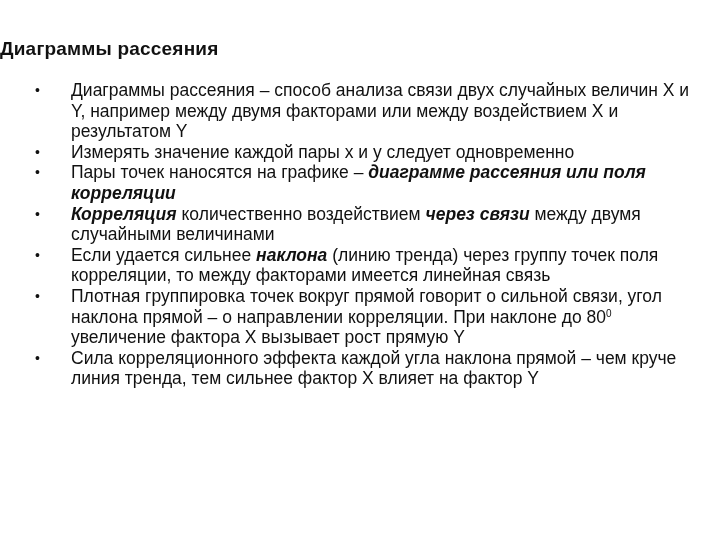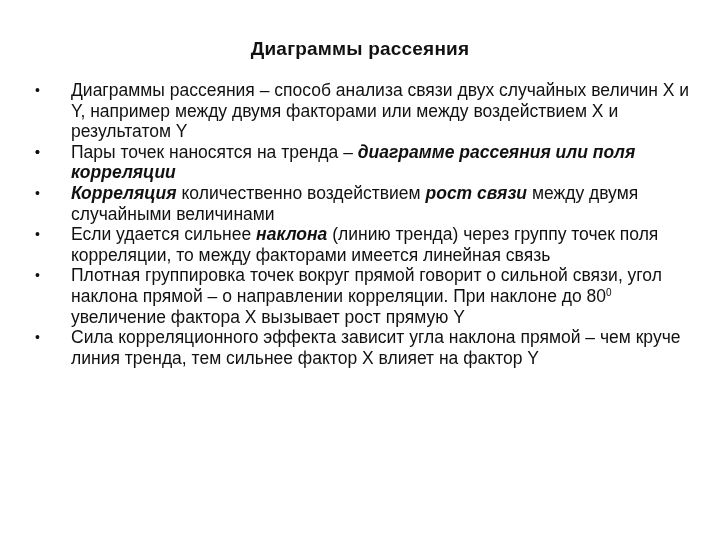--- a/index.html
+++ b/index.html
@@ -3,21 +3,21 @@
 <meta charset="utf-8">
 <style>
   html, body { margin: 0; padding: 0; }
   body {
     width: 720px; height: 540px; background: #ffffff; overflow: hidden;
     font-family: "Liberation Sans", sans-serif; color: #111111;
     position: relative;
   }
   .slide-title {
     position: absolute; left: 0; top: 38px; width: 720px;
-    text-align: center; font-weight: bold; font-size: 19px; letter-spacing: 0.2px;
+    text-align: left; font-weight: bold; font-size: 19px; letter-spacing: 0.2px;
   }
   .bullets {
     position: absolute; left: 35px; top: 80px; width: 660px;
     margin: 0; padding: 0; list-style: none;
     font-size: 17.5px; line-height: 20.6px;
   }
   .bullets li { position: relative; padding-left: 36px; }
   .bullets li .dot {
     position: absolute; left: 0; top: 0; font-size: 14px;
   }
@@ -29,34 +29,35 @@
 
 <div class="slide-title">Диаграммы рассеяния</div>
 
 <ul class="bullets">
   <li>
     <span class="dot">•</span>
     <span>Диаграммы рассеяния – способ анализа связи двух случайных величин  X и Y, например между двумя факторами или между воздействием X и результатом Y</span>
   </li>
   <li>
     <span class="dot">•</span>
+    <span>Измерять значение каждой пары x  и y следует одновременно</span>
   </li>
   <li>
     <span class="dot">•</span>
-    <span>Пары точек наносятся на тренда – </span><span class="bi">диаграмме рассеяния или поля корреляции</span>
+    <span>Пары точек наносятся на графике – </span><span class="bi">диаграмме рассеяния или поля корреляции</span>
   </li>
   <li>
     <span class="dot">•</span>
-    <span class="bi">Корреляция</span><span> количественно воздействием </span><span class="bi">рост связи</span><span> между двумя случайными величинами</span>
+    <span class="bi">Корреляция</span><span> количественно воздействием </span><span class="bi">через связи</span><span> между двумя случайными величинами</span>
   </li>
   <li>
     <span class="dot">•</span>
     <span>Если удается сильнее </span><span class="bi">наклона</span><span> (линию тренда) через группу точек поля корреляции, то между факторами имеется линейная связь</span>
   </li>
   <li>
     <span class="dot">•</span>
     <span>Плотная группировка точек вокруг прямой говорит о сильной связи, угол наклона прямой – о направлении корреляции. При наклоне до 80</span><sup>0</sup><span> увеличение фактора X вызывает рост прямую Y</span>
   </li>
   <li>
     <span class="dot">•</span>
-    <span>Сила корреляционного эффекта зависит угла наклона прямой – чем круче линия тренда, тем сильнее фактор X влияет на фактор Y</span>
+    <span>Сила корреляционного эффекта каждой угла наклона прямой – чем круче линия тренда, тем сильнее фактор X влияет на фактор Y</span>
   </li>
 </ul>
 
 </body></html>

